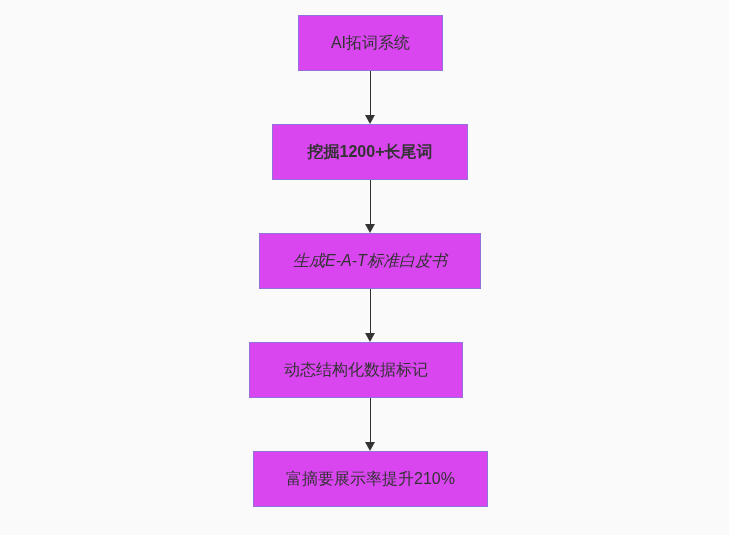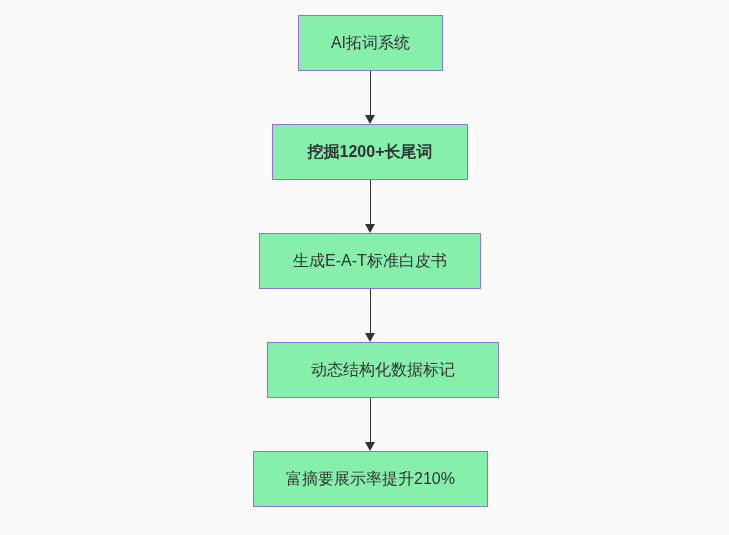--- a/index.html
+++ b/index.html
@@ -12,34 +12,34 @@
   .canvas {
     position: relative;
     width: 729px;
     height: 535px;
     background: #fafafa;
     overflow: hidden;
   }
   .flow-node {
     position: absolute;
     box-sizing: border-box;
-    background: #86efac;
+    background: #d946ef;
     border: 1px solid #9370DB;
     color: #333333;
     font-size: 16px;
     display: flex;
     align-items: center;
     justify-content: center;
     text-align: center;
     white-space: nowrap;
   }
   .node-1 { left: 298px; top: 15px;  width: 145px; height: 56px; }
   .node-2 { left: 272px; top: 124px; width: 196px; height: 56px; font-weight: bold; }
-  .node-3 { left: 259px; top: 233px; width: 222px; height: 56px; }
-  .node-4 { left: 267px; top: 342px; width: 232px; height: 56px; }
+  .node-3 { left: 259px; top: 233px; width: 222px; height: 56px; font-style: italic; }
+  .node-4 { left: 249px; top: 342px; width: 214px; height: 56px; }
   .node-5 { left: 253px; top: 451px; width: 235px; height: 56px; }
 
   .edge-line {
     position: absolute;
     left: 369.5px;
     width: 1.5px;
     background: #333333;
   }
   .edge-head {
     position: absolute;

